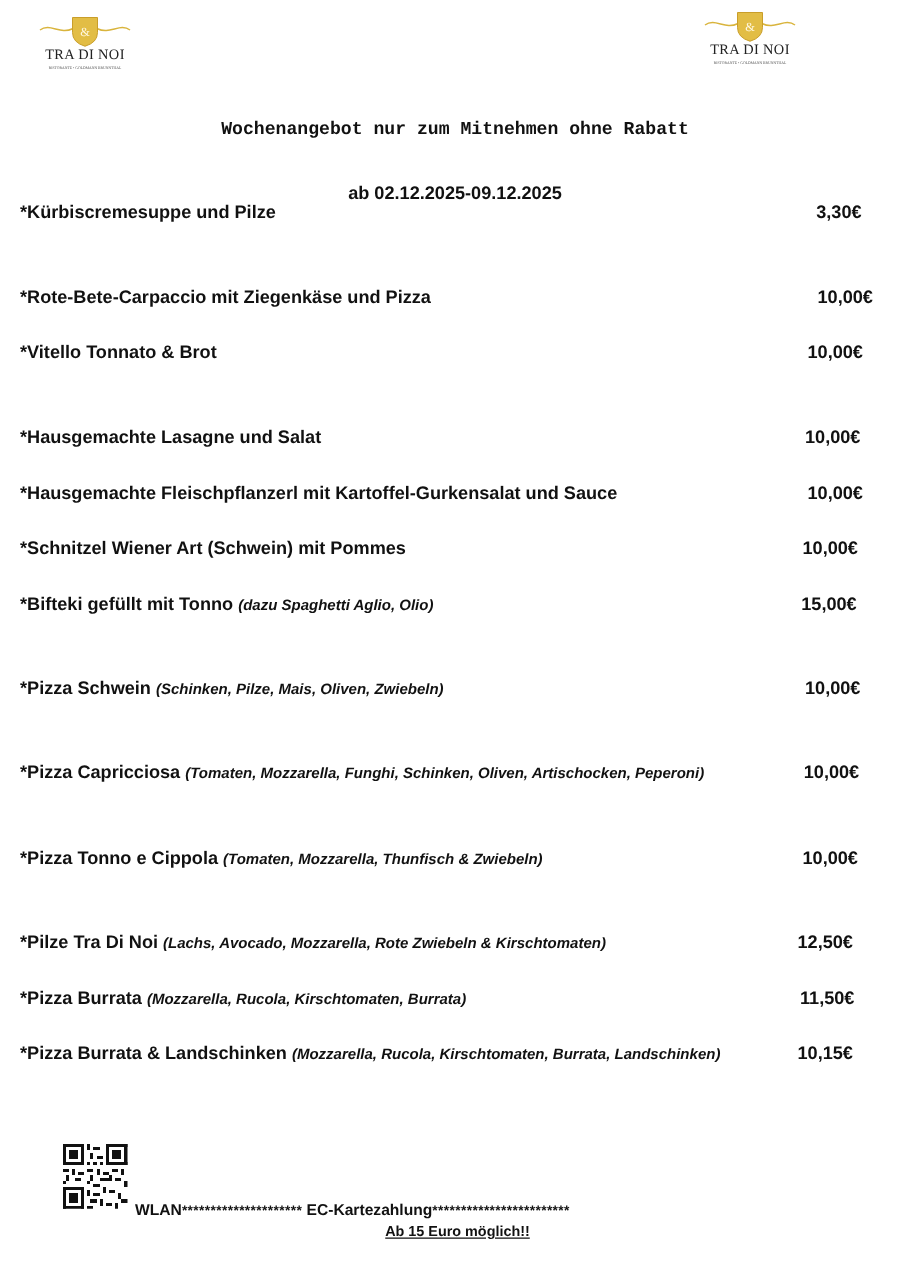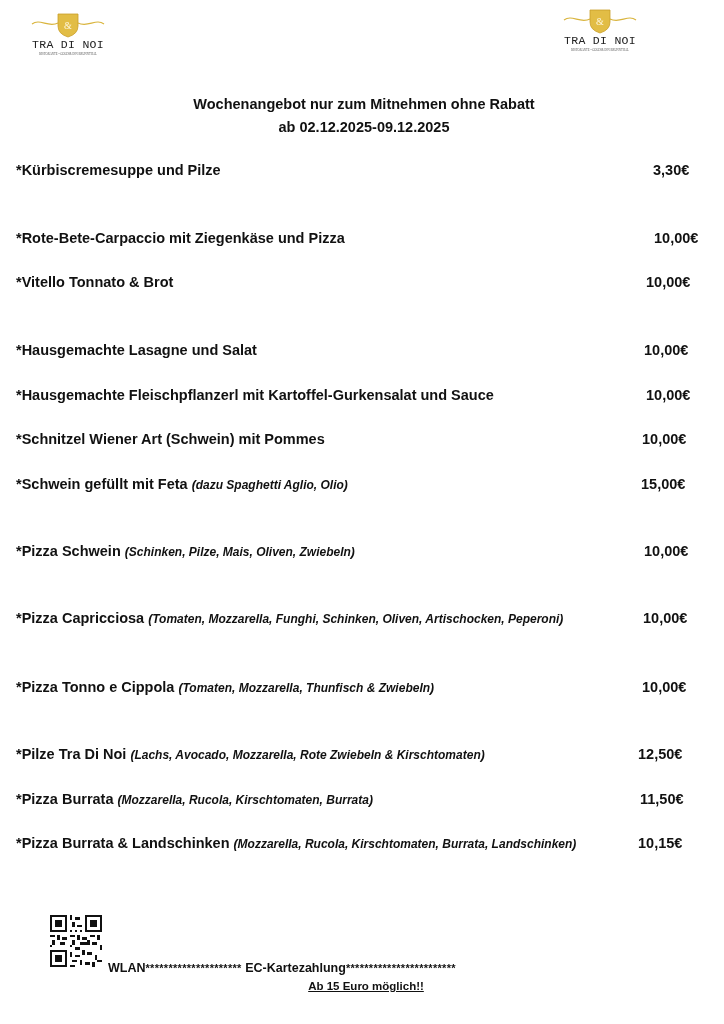--- a/index.html
+++ b/index.html
@@ -6,34 +6,34 @@
   body {
     width: 724px; height: 1024px; position: relative; overflow: hidden;
     font-family: "Liberation Sans", "DejaVu Sans", sans-serif; color: #111;
   }
   .logo { position: absolute; width: 80px; height: 48px; }
   .logo-left { left: 28px; top: 10px; }
   .logo-right { left: 560px; top: 6px; }
   .logo svg { display: block; }
   .logo-name {
     position: absolute; left: 0; width: 80px; text-align: center;
-    font-family: Liberation Mono, monospace;
+    font-family: Liberation Serif, serif;
     font-size: 11.5px; letter-spacing: 0.3px; color: #222; top: 28px;
   }
   .logo-sub {
     position: absolute; left: 4px; width: 72px; text-align: center;
     font-family: "Liberation Serif", serif; font-size: 3px; color: #555; top: 42px;
     white-space: nowrap; overflow: hidden;
   }
   .title {
     position: absolute; left: 0; width: 724px; text-align: center;
     font-weight: bold; font-size: 14.5px; top: 93px; line-height: 23px;
   }
-  .title .l1 { display: block; padding-left: 4px; }
-  .title .l2 { display: block; padding-left: 4px; }
+  .title .l1 { display: block; padding-left: 4px; font-family: Liberation Mono, monospace; }
+  .title .l2 { display: block; padding-left: 4px; margin-top: 28px; }
   .item {
     position: absolute; left: 16px; font-weight: bold; font-size: 14.5px;
     white-space: nowrap; line-height: 20px;
   }
   .item .desc { font-size: 12px; font-weight: bold; font-style: italic; }
   .price {
     position: absolute; font-weight: bold; font-size: 14.5px; line-height: 20px;
     white-space: nowrap;
   }
   .qr { position: absolute; left: 50px; top: 915px; width: 52px; height: 52px; }
@@ -89,21 +89,21 @@
 
 <div class="item" style="top:340px"><span>*Hausgemachte Lasagne und Salat</span></div>
 <div class="price" style="top:340px; left:644px">10,00€</div>
 
 <div class="item" style="top:385px"><span>*Hausgemachte Fleischpflanzerl mit Kartoffel-Gurkensalat und Sauce</span></div>
 <div class="price" style="top:385px; left:646px">10,00€</div>
 
 <div class="item" style="top:429px"><span>*Schnitzel Wiener Art (Schwein) mit Pommes</span></div>
 <div class="price" style="top:429px; left:642px">10,00€</div>
 
-<div class="item" style="top:474px"><span>*Schwein gefüllt mit Feta </span><span class="desc">(dazu Spaghetti Aglio, Olio)</span></div>
+<div class="item" style="top:474px"><span>*Bifteki gefüllt mit Tonno </span><span class="desc">(dazu Spaghetti Aglio, Olio)</span></div>
 <div class="price" style="top:474px; left:641px">15,00€</div>
 
 <div class="item" style="top:541px"><span>*Pizza Schwein </span><span class="desc">(Schinken, Pilze, Mais, Oliven, Zwiebeln)</span></div>
 <div class="price" style="top:541px; left:644px">10,00€</div>
 
 <div class="item" style="top:608px"><span>*Pizza Capricciosa </span><span class="desc">(Tomaten, Mozzarella, Funghi, Schinken, Oliven, Artischocken, Peperoni)</span></div>
 <div class="price" style="top:608px; left:643px">10,00€</div>
 
 <div class="item" style="top:677px"><span>*Pizza Tonno e Cippola </span><span class="desc">(Tomaten, Mozzarella, Thunfisch &amp; Zwiebeln)</span></div>
 <div class="price" style="top:677px; left:642px">10,00€</div>

